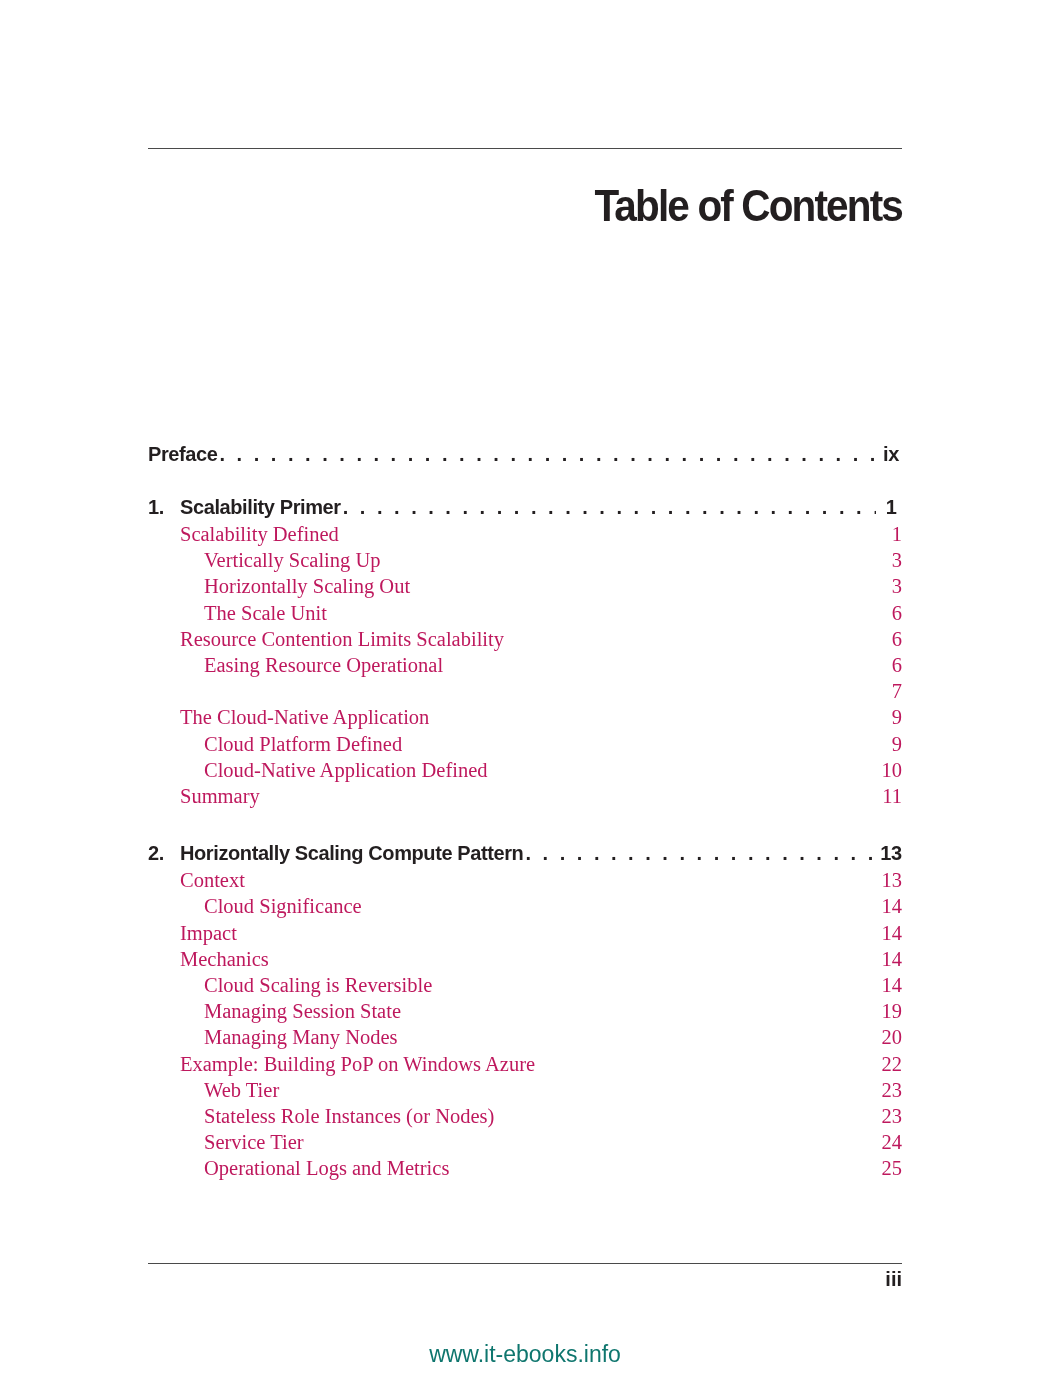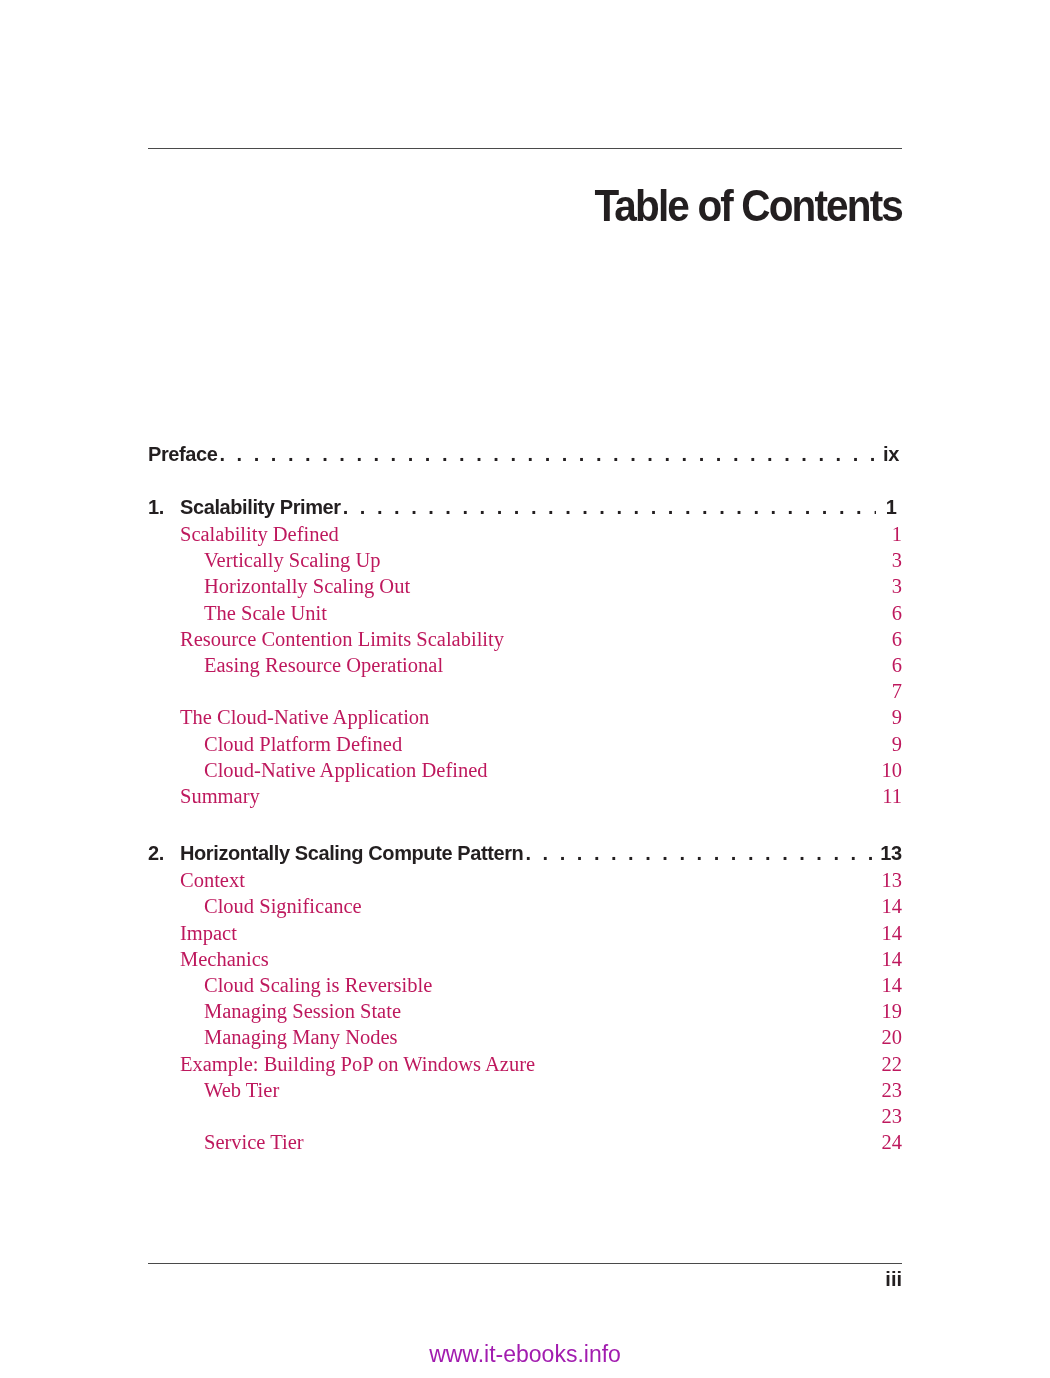--- a/index.html
+++ b/index.html
@@ -251,30 +251,36 @@
           <span>Example: Building PoP on Windows Azure</span>
           <span class="spacer"></span>
           <span class="pagenum">22</span>
         </div>
         <div class="row entry lvl2">
           <span>Web Tier</span>
           <span class="spacer"></span>
           <span class="pagenum">23</span>
         </div>
         <div class="row entry lvl2">
+          <span>Stateless Role Instances (or Nodes)</span>
           <span class="spacer"></span>
           <span class="pagenum">23</span>
         </div>
         <div class="row entry lvl2">
           <span>Service Tier</span>
           <span class="spacer"></span>
           <span class="pagenum">24</span>
+        </div>
+        <div class="row entry lvl2">
+          <span>Operational Logs and Metrics</span>
+          <span class="spacer"></span>
+          <span class="pagenum">25</span>
         </div>
       </div>
   </div>
 
 </div>
 
 <div class="rule rule-bottom"></div>
 
 <div class="footer-pagenum">iii</div>
 
-<a class="watermark" href="#" style="color: #a21caf;">www.it-ebooks.info</a>
+<a class="watermark" href="#" style="color: #0f766e;">www.it-ebooks.info</a>
 
 </body></html>

